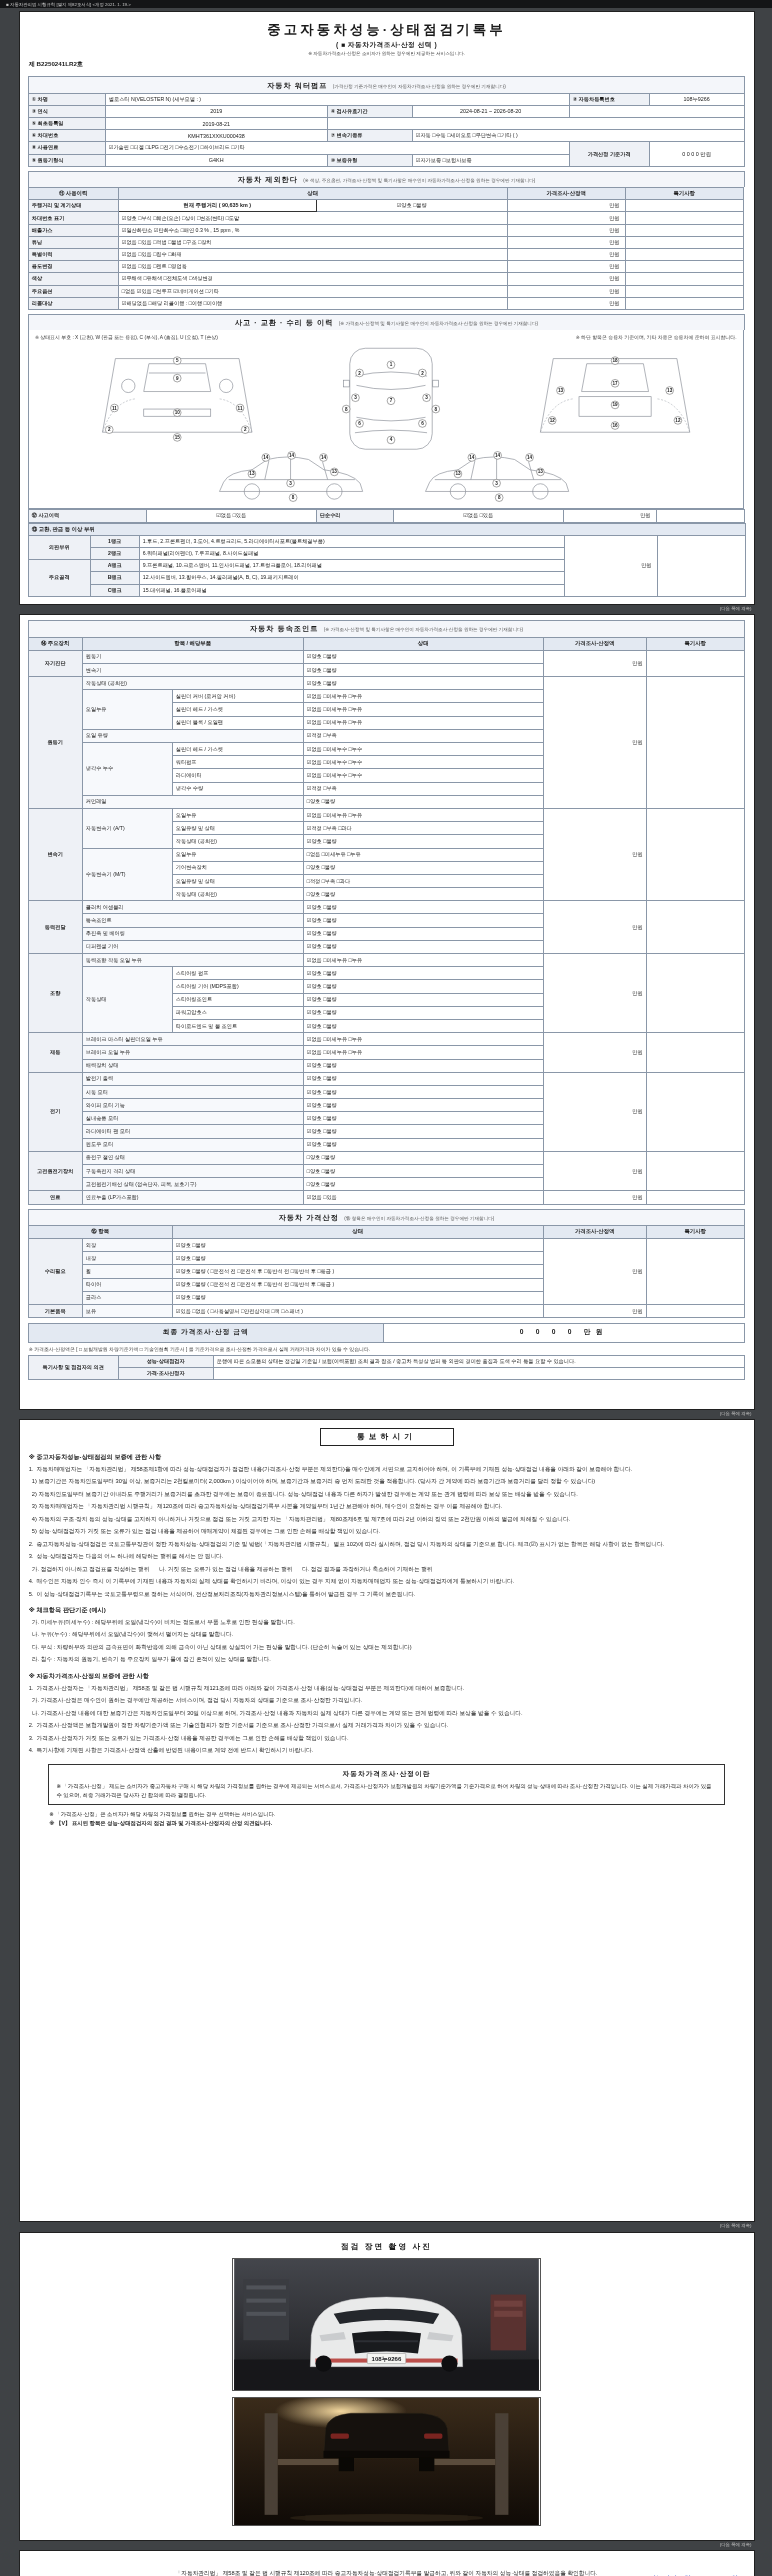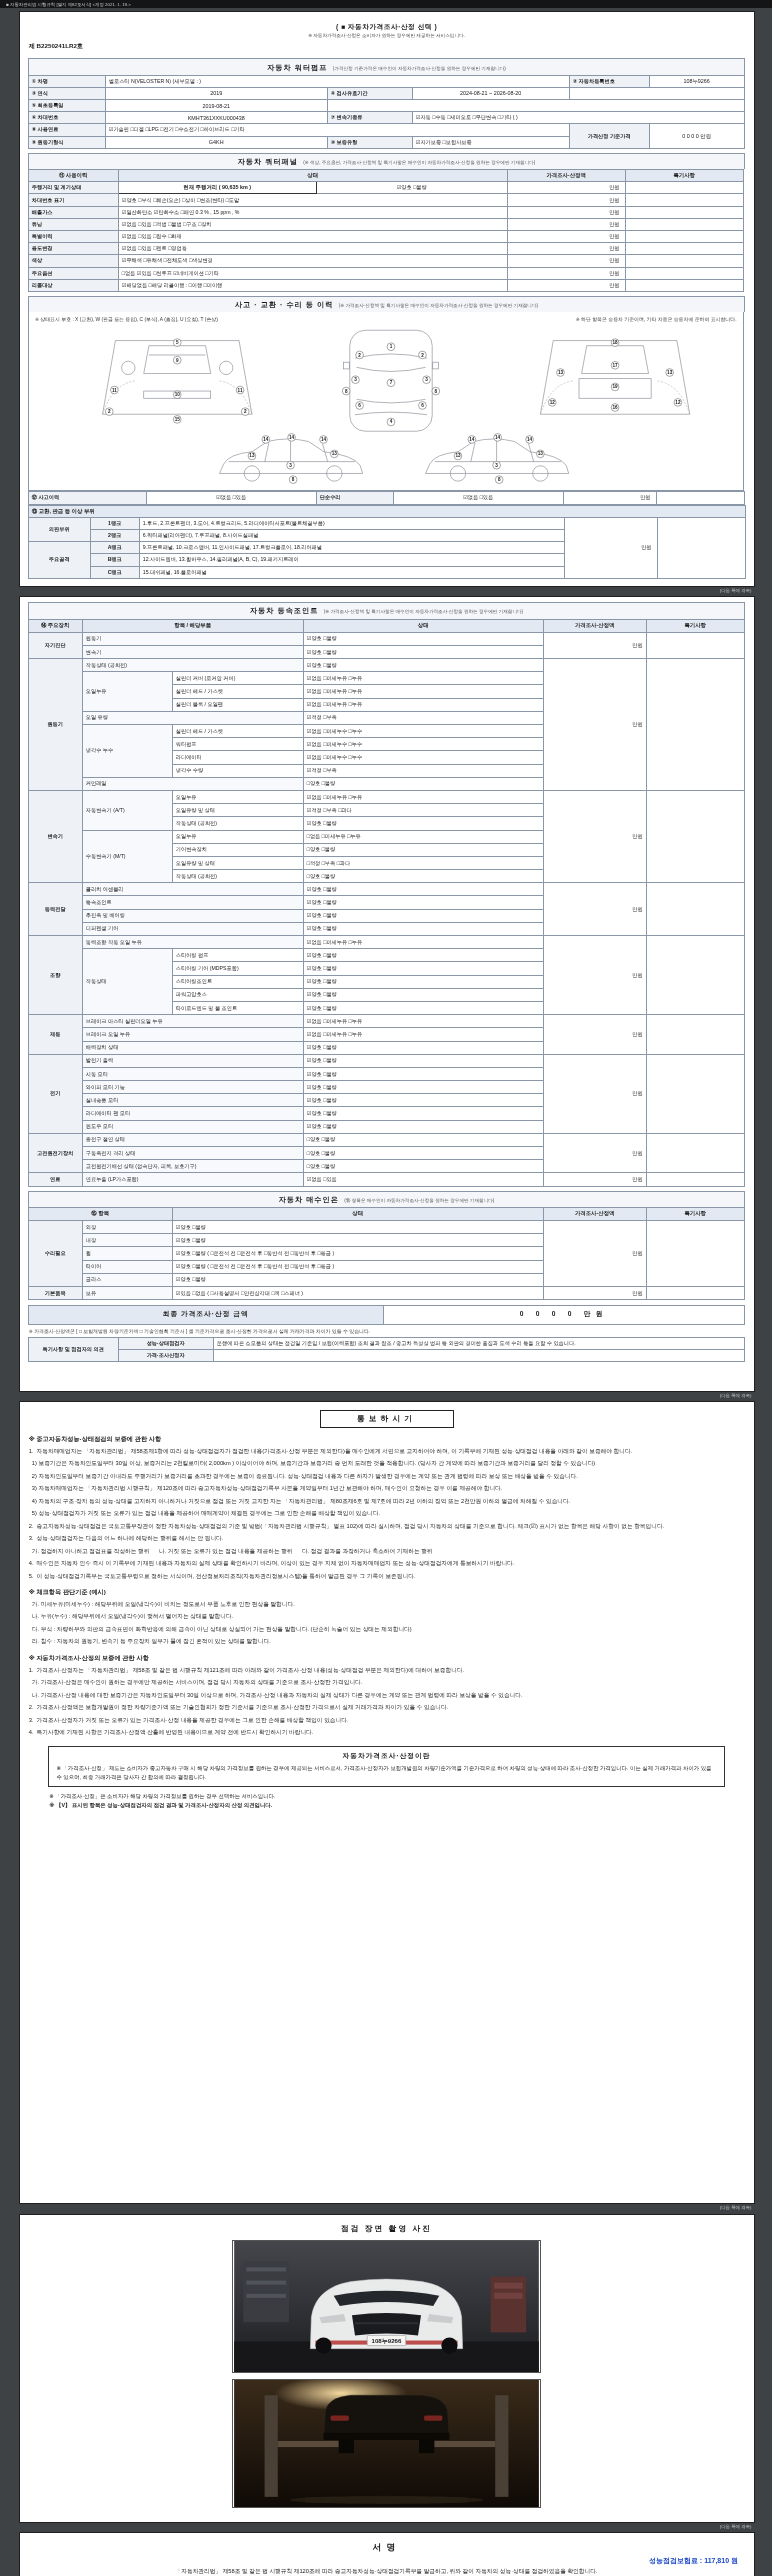--- a/index.html
+++ b/index.html
@@ -77,20 +77,21 @@
 </head>
 <body>
 
 <div class="lawbar"><span>■ 자동차관리법 시행규칙 [별지 제82호서식] &lt;개정 2021. 1. 19.&gt;</span></div>
 
 <div class="wrap">
 
   <div class="panel">
 
     <div class="doc-header">
+      <div class="doc-title">중고자동차성능·상태점검기록부</div>
       <div class="doc-sub">( ■ 자동차가격조사·산정 선택 )</div>
       <div class="doc-note">※ 자동차가격조사·산정은 소비자가 원하는 경우에만 제공하는 서비스입니다.</div>
       <div class="doc-no">제 B2250241LR2호</div>
     </div>
 
     <div class="sec-h">
       <span class="sec-t">자동차 워터펌프</span>
       <span class="sec-n">(가격산정 기준가격은 매수인이 자동차가격조사·산정을 원하는 경우에만 기재합니다)</span>
     </div>
     <table id="basic-table">
@@ -136,21 +137,21 @@
           <tr>
             <td class="lb">⑨ 원동기형식</td>
             <td class="ct">G4KH</td>
             <td class="lb">⑩ 보증유형</td>
             <td class="chk">☑자가보증   □보험사보증</td>
           </tr>
         </tbody>
       </table>
 
     <div class="sec-h">
-      <span class="sec-t">자동차 쿼터패널</span>
+      <span class="sec-t">자동차 제외한다</span>
       <span class="sec-n">(※ 색상, 주요옵션, 가격조사·산정액 및 특기사항은 매수인이 자동차가격조사·산정을 원하는 경우에만 기재합니다)</span>
     </div>
     <table id="comprehensive-table">
       <colgroup>
           <col style="width:90px">
           <col style="width:198px">
           <col style="width:191px">
           <col style="width:118px">
           <col style="width:118px">
         </colgroup>
@@ -655,21 +656,21 @@
             <td class="lb ct">연료</td>
             <td colspan="2" class="it">연료누출 (LP가스포함)</td>
             <td class="chk">☑없음   □있음</td>
             <td class="amt">만원</td>
             <td></td>
           </tr>
         </tbody>
       </table>
 
     <div class="sec-h">
-      <span class="sec-t">자동차 매수인은</span>
+      <span class="sec-t">자동차 가격산정</span>
       <span class="sec-n">(⑮ 항목은 매수인이 자동차가격조사·산정을 원하는 경우에만 기재합니다)</span>
     </div>
     <table id="etc-table">
       <colgroup>
           <col style="width:54px">
           <col style="width:90px">
           <col style="width:371px">
           <col style="width:103px">
           <col style="width:98px">
         </colgroup>
@@ -854,20 +855,19 @@
       <rect x="140" y="230" width="320" height="12" fill="#1c1610"></rect>
       <ellipse cx="300" cy="236" rx="190" ry="8" fill="#2a2014" opacity="0.8"></ellipse>
     </svg>
   </div>
 
   <div class="gap">
       <span class="cap">(다음 쪽에 계속)</span>
     </div>
 
   <div class="panel p-sign" style="min-height:77px">
-    <div class="sign-title">서명</div>
     <div class="sign-fee">성능점검보험료 : 117,810 원</div>
     <div class="sign-line">「자동차관리법」 제58조 및 같은 법 시행규칙 제120조에 따라 중고자동차성능·상태점검기록부를 발급하고, 위와 같이 자동차의 성능·상태를 점검하였음을 확인합니다.</div>
 
   </div>
 
 </div>
 
 
 </body></html>

